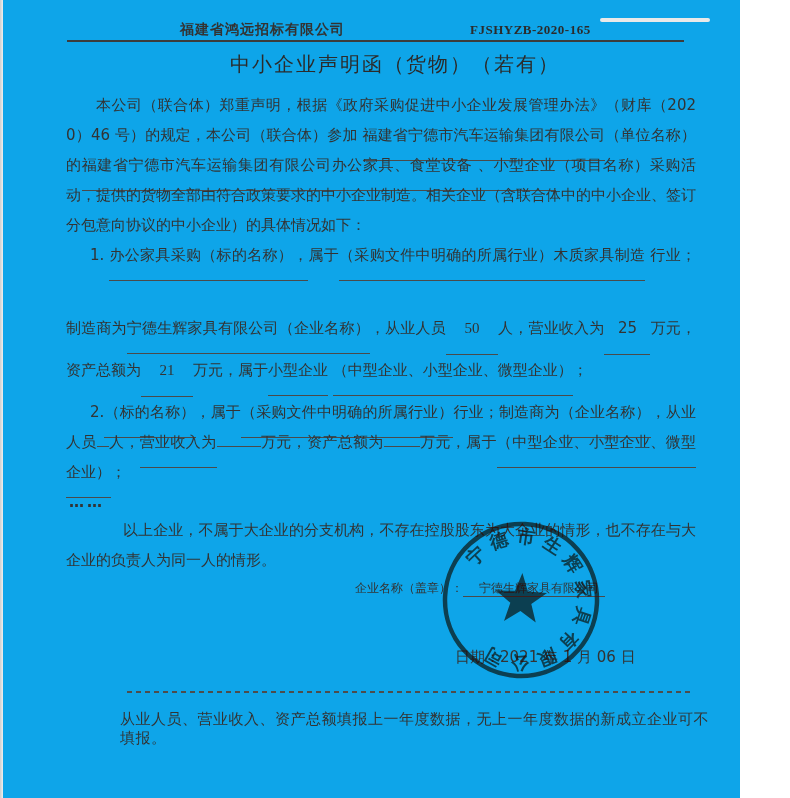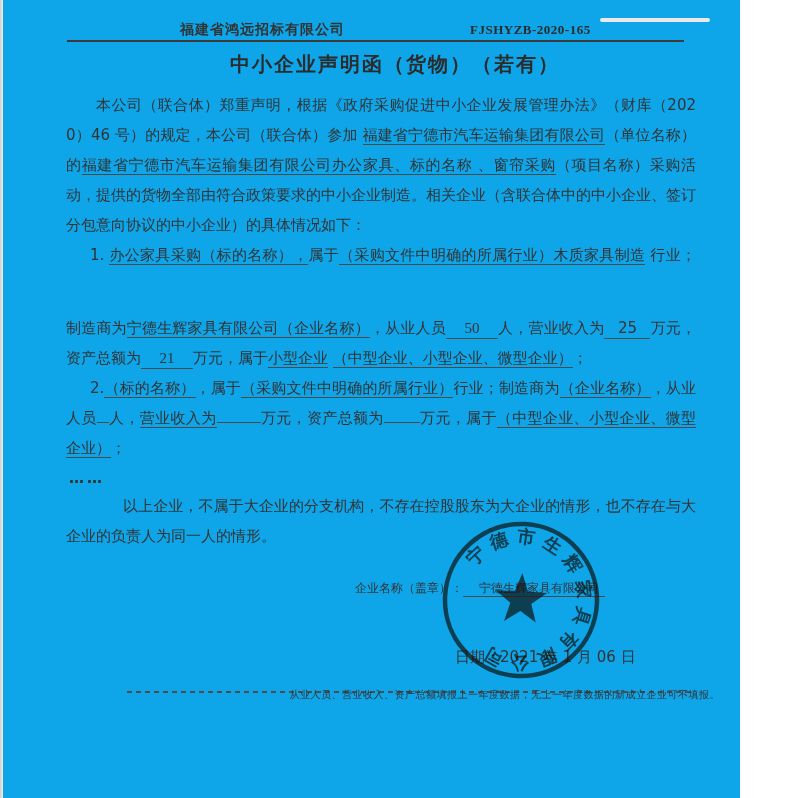--- a/index.html
+++ b/index.html
@@ -21,72 +21,72 @@
 
   
   .lh-company{position:absolute;left:180px;top:21px;width:300px;
     font-size:14px;font-weight:bold;letter-spacing:1px;color:#333;}
   .lh-docnum{position:absolute;left:470px;top:22px;
     font-family:"Liberation Serif",serif;font-weight:bold;font-size:13px;
     letter-spacing:0.5px;color:#2b2b2b;}
   .lh-rule{position:absolute;left:67px;top:40px;width:617px;height:2px;background:#3c3c3c;}
 
   .doc-title{position:absolute;left:0;top:51px;width:790px;text-align:center;
-    font-size:20px;font-weight:bold;letter-spacing:2px;color:#2b2b2b;}
+    font-size:20px;font-weight:normal;letter-spacing:2px;color:#2b2b2b;}
 
   
   .body-text{position:absolute;left:66px;top:90px;width:630px;
     font-size:15px;line-height:30px;text-align:justify;
     word-break:break-all;overflow-wrap:anywhere;color:#333;}
   .body-text p{margin:0;}
   .ind2{text-indent:2em;}
   .ind15{text-indent:1.6em;}
   .ind4{text-indent:3.8em;font-family:Liberation Mono, monospace;}
   .dots{letter-spacing:3px;text-indent:0.2em;font-weight:bold;}
-  .u{border-bottom:1px solid #4a4a4a;padding-bottom:0px;}
+  .u{border-bottom:1px solid #4a4a4a;padding-bottom:16px;}
   .blank{display:inline-block;text-align:center;text-indent:0;line-height:20px;}
   .w52{min-width:52px;font-family:Liberation Serif, serif;}
   .w46{min-width:46px;margin-top:48px;}
   .w44{min-width:44px;}
   .w36{min-width:36px;}
   .w12{min-width:12px;}
 
   
   .sig-company{position:absolute;left:355px;top:580px;font-size:12px;color:#333;}
   .sig-company .u{padding:0 6px 1px 16px;}
   .sig-date{position:absolute;left:455px;top:609px;font-size:15px;color:#333;margin-top:39px;}
 
   
   .seal{position:absolute;left:436px;top:515px;width:170px;height:170px;
     opacity:0.8;mix-blend-mode:multiply;transform:rotate(3deg);}
 
   
   .dash-rule{position:absolute;left:127px;top:691px;width:565px;height:2px;
     background:repeating-linear-gradient(90deg,#4d4d4d 0 5px,transparent 5px 9px);}
-  .footer-note{position:absolute;left:120px;top:688px;width:600px;
-    font-size:10px;color:#333;letter-spacing:0.5px;text-align:right;}
+  .footer-note{position:absolute;left:120px;top:710px;width:600px;
+    font-size:15px;color:#333;letter-spacing:0.5px;}
 </style>
 </head>
 <body>
 
 <div class="page">
 
   <div class="edge-left"></div>
   <div class="edge-right"></div>
   <div class="smudge-top"></div>
 
   <div class="lh-company">福建省鸿远招标有限公司</div>
   <div class="lh-docnum">FJSHYZB-2020-165</div>
   <div class="lh-rule"></div>
 
   <div class="doc-title">中小企业声明函（货物）（若有）</div>
 
   <div class="body-text">
 
-    <p class="ind2"><span>本公司（联合体）郑重声明，根据《政府采购促进中小企业发展管理办法》（财库（2020）46 号）的规定，本公司（联合体）参加 </span><span class="u">福建省宁德市汽车运输集团有限公司</span><span>（单位名称） 的</span><span class="u">福建省宁德市汽车运输集团有限公司办公家具、标的名称 、窗帘采购</span><span>（项目名称）采购活动，提供的货物全部由符合政策要求的中小企业制造。相关企业（含联合体中的中小企业、签订分包意向协议的中小企业）的具体情况如下：</span></p>
+    <p class="ind2"><span>本公司（联合体）郑重声明，根据《政府采购促进中小企业发展管理办法》（财库（2020）46 号）的规定，本公司（联合体）参加 </span><span class="u">福建省宁德市汽车运输集团有限公司</span><span>（单位名称） 的</span><span class="u">福建省宁德市汽车运输集团有限公司办公家具、食堂设备 、小型企业</span><span>（项目名称）采购活动，提供的货物全部由符合政策要求的中小企业制造。相关企业（含联合体中的中小企业、签订分包意向协议的中小企业）的具体情况如下：</span></p>
 
     <p class="ind15"><span>1. </span><span class="u">办公家具采购（标的名称），</span><span>属于</span><span class="u">（采购文件中明确的所属行业）木质家具制造</span><span> 行业；制造商为</span><span class="u">宁德生辉家具有限公司（企业名称）</span><span>，从业人员</span><span class="u blank w52">50</span><span>人，营业收入为</span><span class="u blank w46">25</span><span>万元，资产总额为</span><span class="u blank w52">21</span><span>万元，属于</span><span class="u">小型企业</span><span> </span><span class="u">（中型企业、小型企业、微型企业）</span><span>；</span></p>
 
     <p class="ind15"><span>2.</span><span class="u">（标的名称）</span><span>，属于</span><span class="u">（采购文件中明确的所属行业）</span><span>行业；制造商为</span><span class="u">（企业名称）</span><span>，从业人员</span><span class="u blank w12"></span><span>人，</span><span class="u">营业收入为</span><span class="u blank w44"></span><span>万元，资产总额为</span><span class="u blank w36"></span><span>万元，属于</span><span class="u">（中型企业、小型企业、微型企业）</span><span>；</span></p>
 
     <p class="dots">……</p>
 
     <p class="ind4">以上企业，不属于大企业的分支机构，不存在控股股东为大企业的情形，也不存在与大企业的负责人为同一人的情形。</p>
 
   </div>

